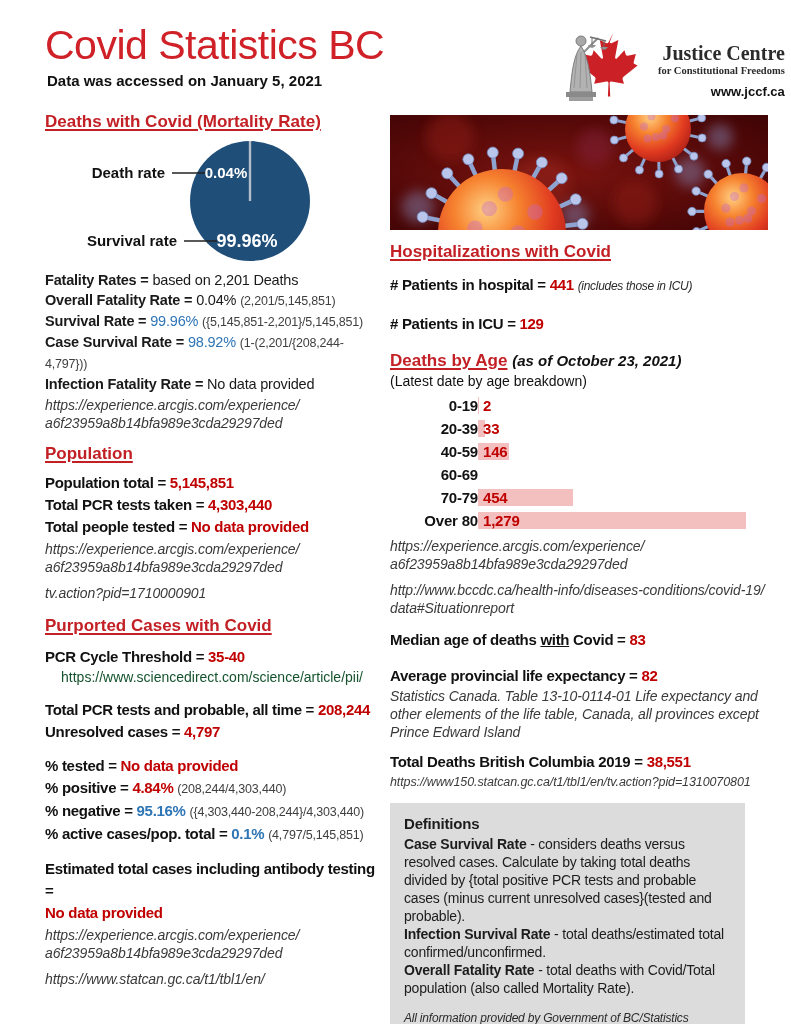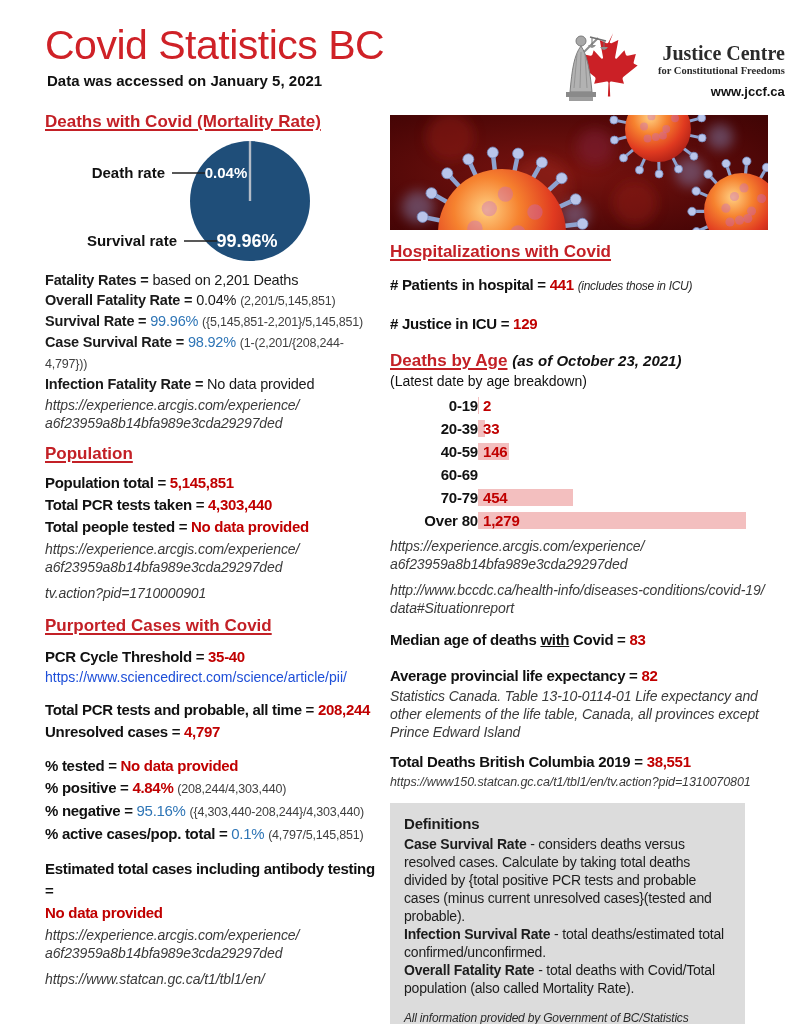--- a/index.html
+++ b/index.html
@@ -28,25 +28,25 @@
 
   
   .fact{font-size:14.5px;line-height:20px;letter-spacing:-0.2px;}
   .fact .lbl{font-weight:700;}
   .paren{font-size:12.5px;color:#3f3f3f;letter-spacing:-0.2px;}
   .bfact{font-size:15px;font-weight:700;line-height:22px;letter-spacing:-0.3px;color:#111;}
   .bfact .paren{font-weight:400;}
   .vplain{color:#1a1a1a;font-weight:400;}
   .vblue{color:var(--value-blue,#2e75b6);font-weight:400;}
   .vred-b{color:var(--value-red,#c00000);font-weight:700;}
-  .vblue-b{color:var(--value-blue,#2e75b6);font-weight:400;}
+  .vblue-b{color:var(--value-blue,#2e75b6);font-weight:700;}
   .inote{font-style:italic;font-weight:400;font-size:12px;color:#2b2b2b;}
 
   .src{font-style:italic;font-size:14px;line-height:18px;color:#3a3a3a;letter-spacing:-0.1px;}
-  .src-plain{font-style:normal;font-size:14px;line-height:19px;color:#1d4ed8;}
+  .src-plain{font-style:normal;font-size:14px;line-height:19px;color:#14532d;text-align:center;}
 
   
   .pie-svg{display:block;margin-top:4px;}
   .pie-svg text{font-family:"Liberation Sans",sans-serif;}
 
   
   .bar-chart{margin-top:8px;}
   .bar-row{display:flex;align-items:center;margin-bottom:6px;height:17px;}
   .bar-cat{width:88px;font-size:15px;font-weight:700;color:#111;letter-spacing:-0.2px;text-align:right;}
   .bar-track{position:relative;width:268px;height:17px;}
@@ -382,21 +382,21 @@
 
   <div class="h2 mt12">
     <span class="ul">Hospitalizations with Covid</span>
   </div>
   <div class="bfact mt12">
     <span># Patients in hospital =</span>
     <span class="vred-b">441</span>
     <span class="inote">(includes those in ICU)</span>
   </div>
   <div class="bfact mt16">
-    <span># Justice in ICU =</span>
+    <span># Patients in ICU =</span>
     <span class="vred-b">129</span>
   </div>
 
   <div class="h2 mt16">
     <span class="ul">Deaths by Age</span>
     <span class="h2-note">(as of October 23, 2021)</span>
   </div>
   <div class="mt2" style="font-size:14px;color:#111;">(Latest date by age breakdown)</div>
 
   <div class="bar-chart">

